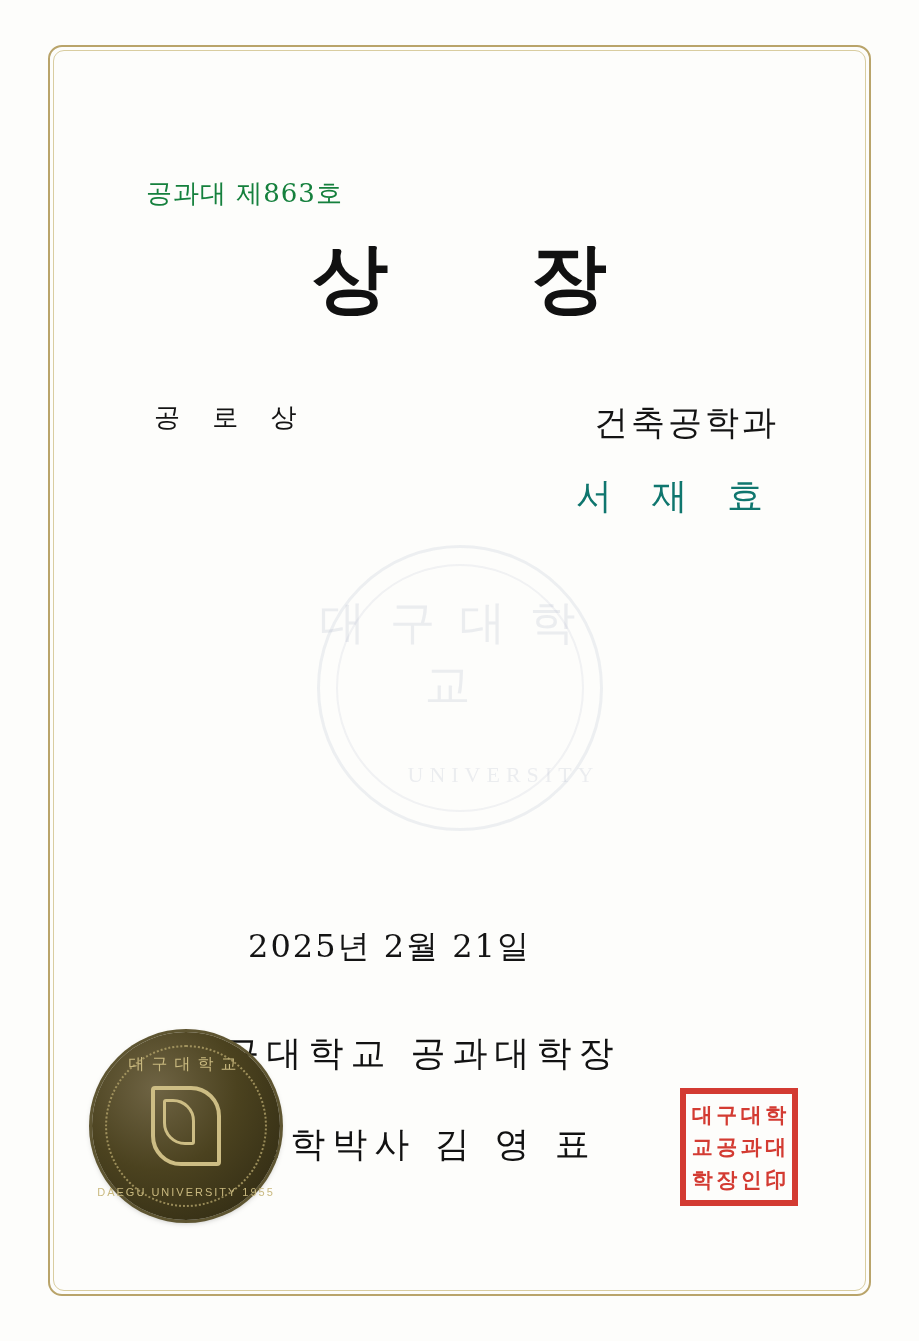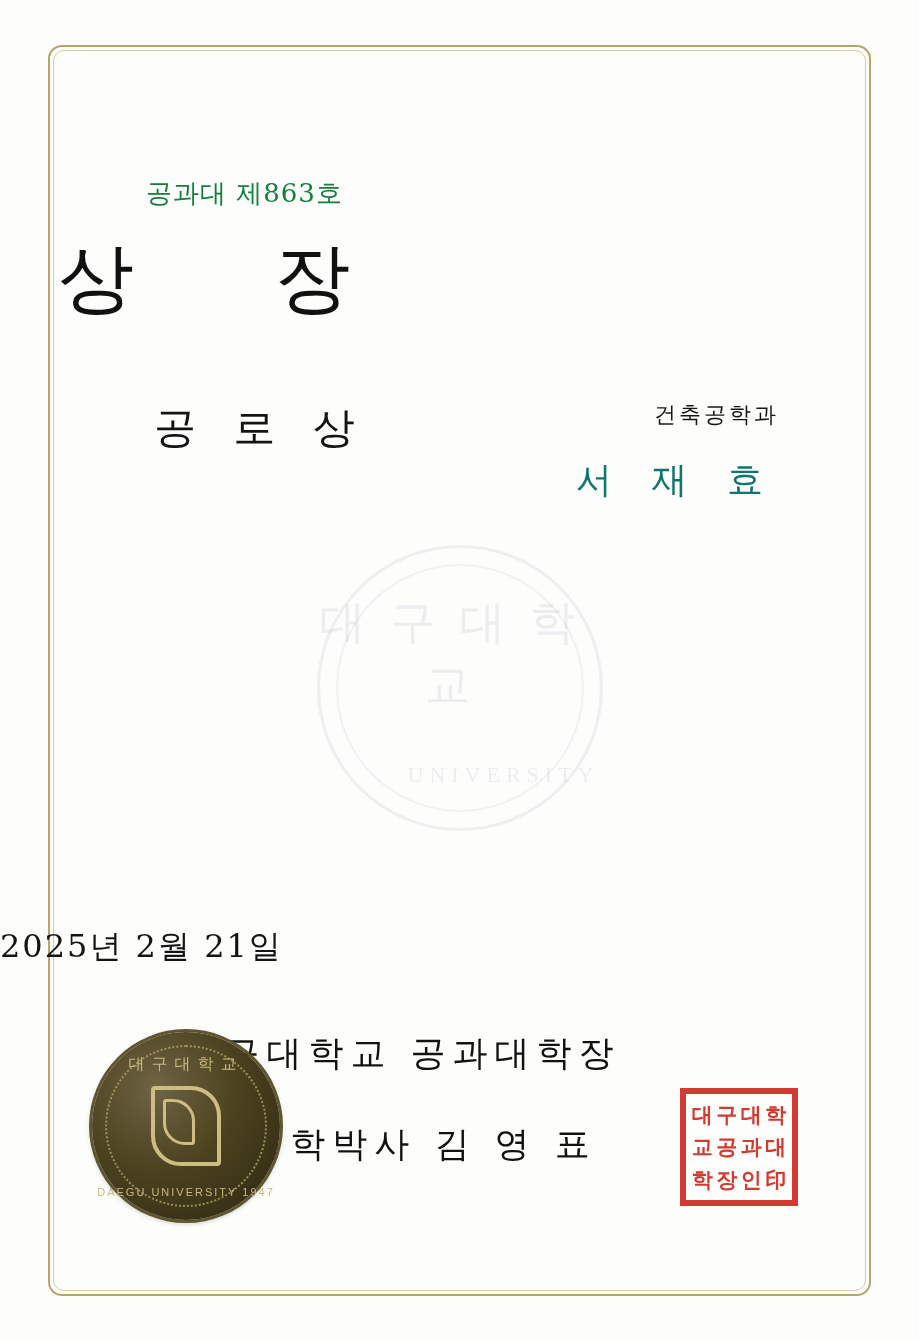--- a/index.html
+++ b/index.html
@@ -101,50 +101,51 @@
     letter-spacing: 1px;
     color: #15803d;
     margin-top: 28px;
   }
 
   .main-title {
     position: absolute;
     left: 0;
     right: 0;
     top: 228px;
+    text-align: center;
     font-size: 76px;
-    font-weight: 400;
+    font-weight: 700;
     letter-spacing: 58px;
     text-indent: 58px;
     color: #111111;
   }
 
   .award-row {
     position: absolute;
     left: 146px;
     right: 140px;
     top: 400px;
     height: 120px;
   }
   .award-kind {
     position: absolute;
     left: 8px;
     top: 0;
-    font-size: 42px;
+    font-size: 26px;
     letter-spacing: 12px;
     color: #141414;
   }
   .recipient-block {
     position: absolute;
     right: 0;
     top: 0;
     text-align: right;
   }
   .department {
-    font-size: 22px;
+    font-size: 34px;
     letter-spacing: 3px;
     color: #141414;
   }
   .recipient-name {
     margin-top: 26px;
     margin-right: 2px;
     font-size: 36px;
     letter-spacing: 14px;
     text-indent: 14px;
     color: #0f766e;
@@ -164,20 +165,21 @@
   .body-text .indent {
     display: inline-block;
     width: 52px;
   }
 
   .date-line {
     position: absolute;
     left: 0;
     right: 140px;
     top: 925px;
+    text-align: center;
     font-size: 32px;
     letter-spacing: 2px;
     color: #141414;
   }
 
   .signature-block {
     position: absolute;
     left: 0;
     right: 116px;
     top: 1030px;
@@ -314,21 +316,21 @@
   <div class="date-line">2025년  2월  21일</div>
 
   <div class="signature-block">
     <div class="sign-org">대구대학교  공과대학장</div>
     <div class="sign-person">조경학박사    김 영 표</div>
   </div>
 
   <div class="gold-seal">
     <div class="seal-top-text">대구대학교</div>
     <div class="seal-shape"></div>
-    <div class="seal-bottom-text">DAEGU UNIVERSITY 1947</div>
+    <div class="seal-bottom-text">DAEGU UNIVERSITY 1955</div>
   </div>
 
   <div class="red-stamp">
     <div class="stamp-grid">
       <span>대</span>
       <span>구</span>
       <span>대</span>
       <span>학</span>
       <span>교</span>
       <span>공</span>

